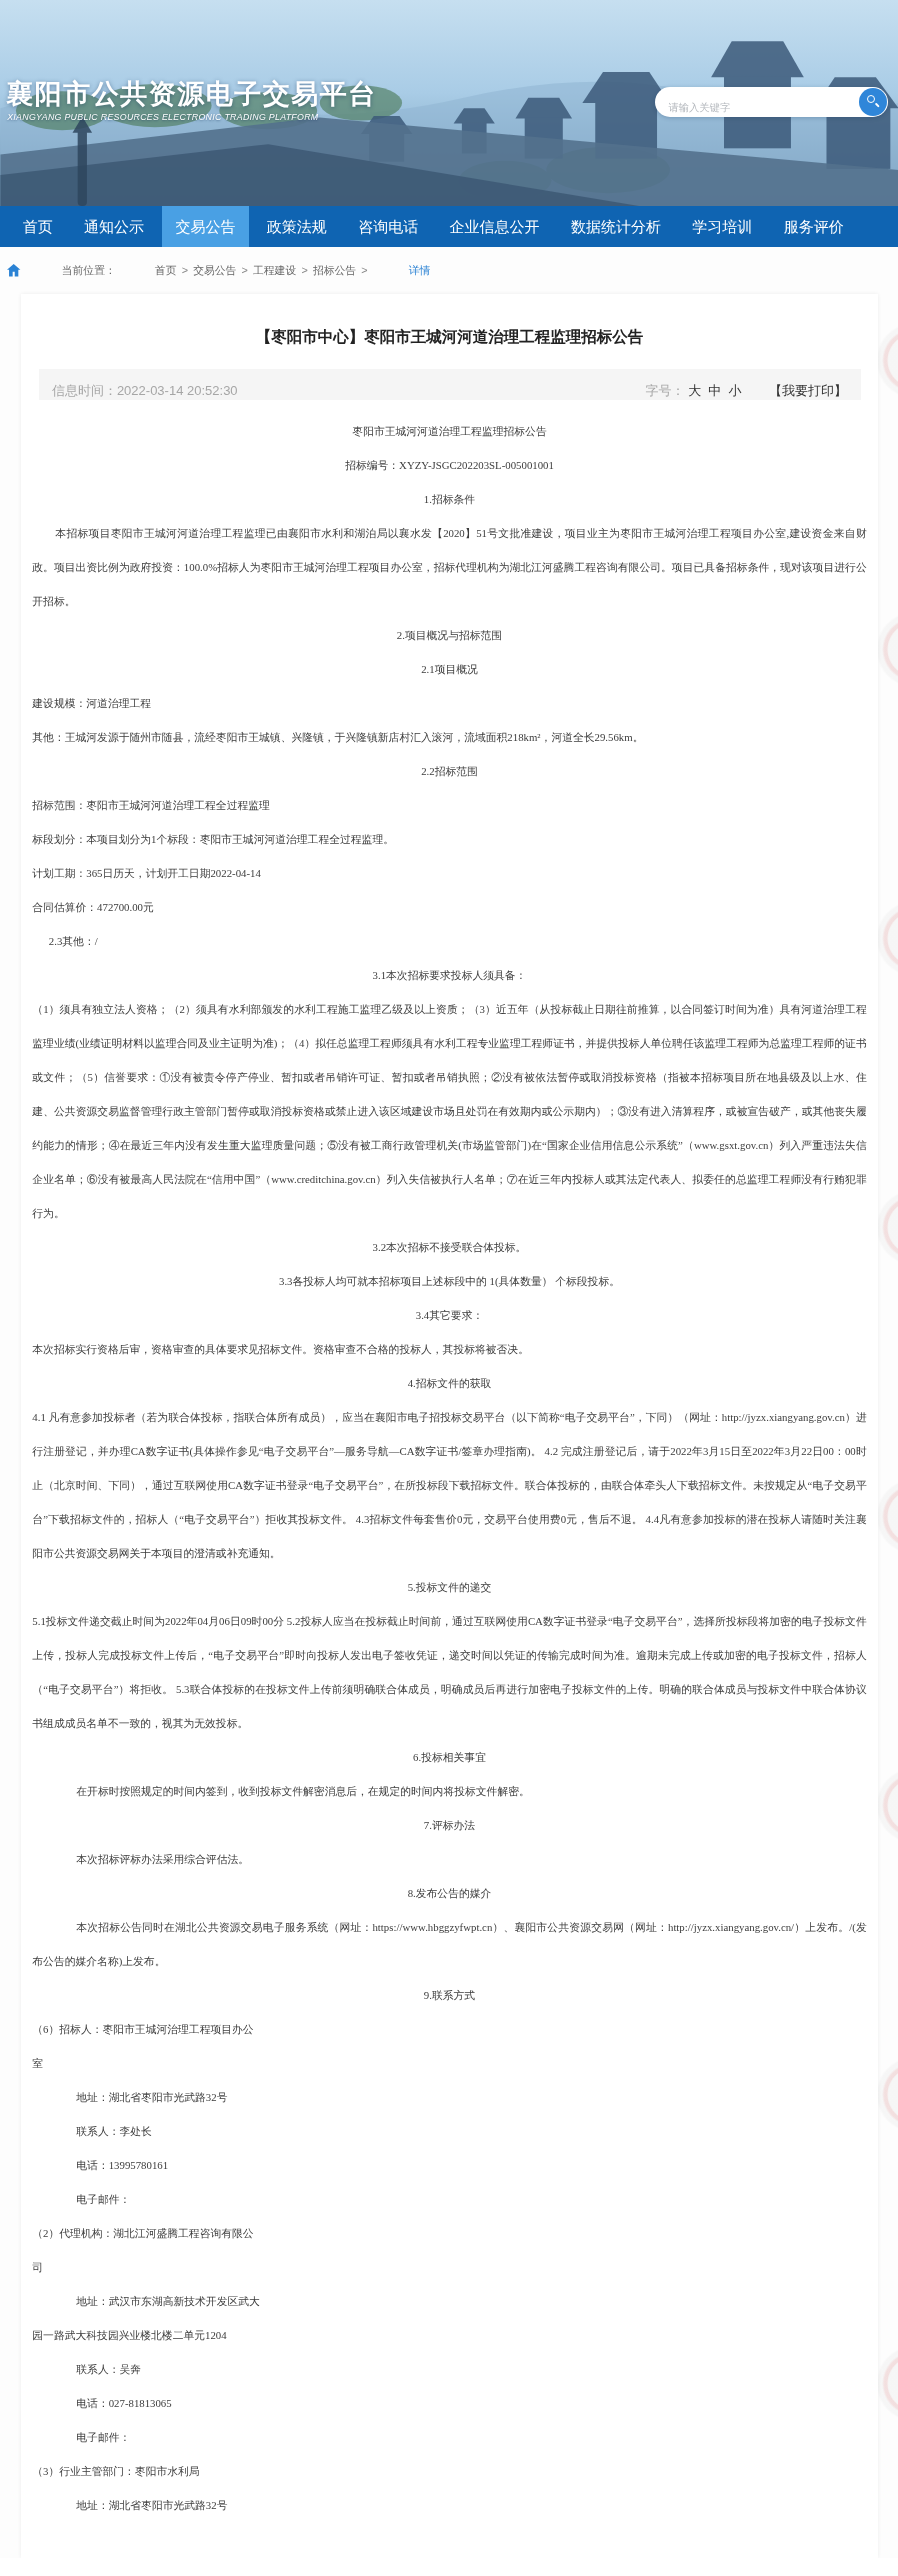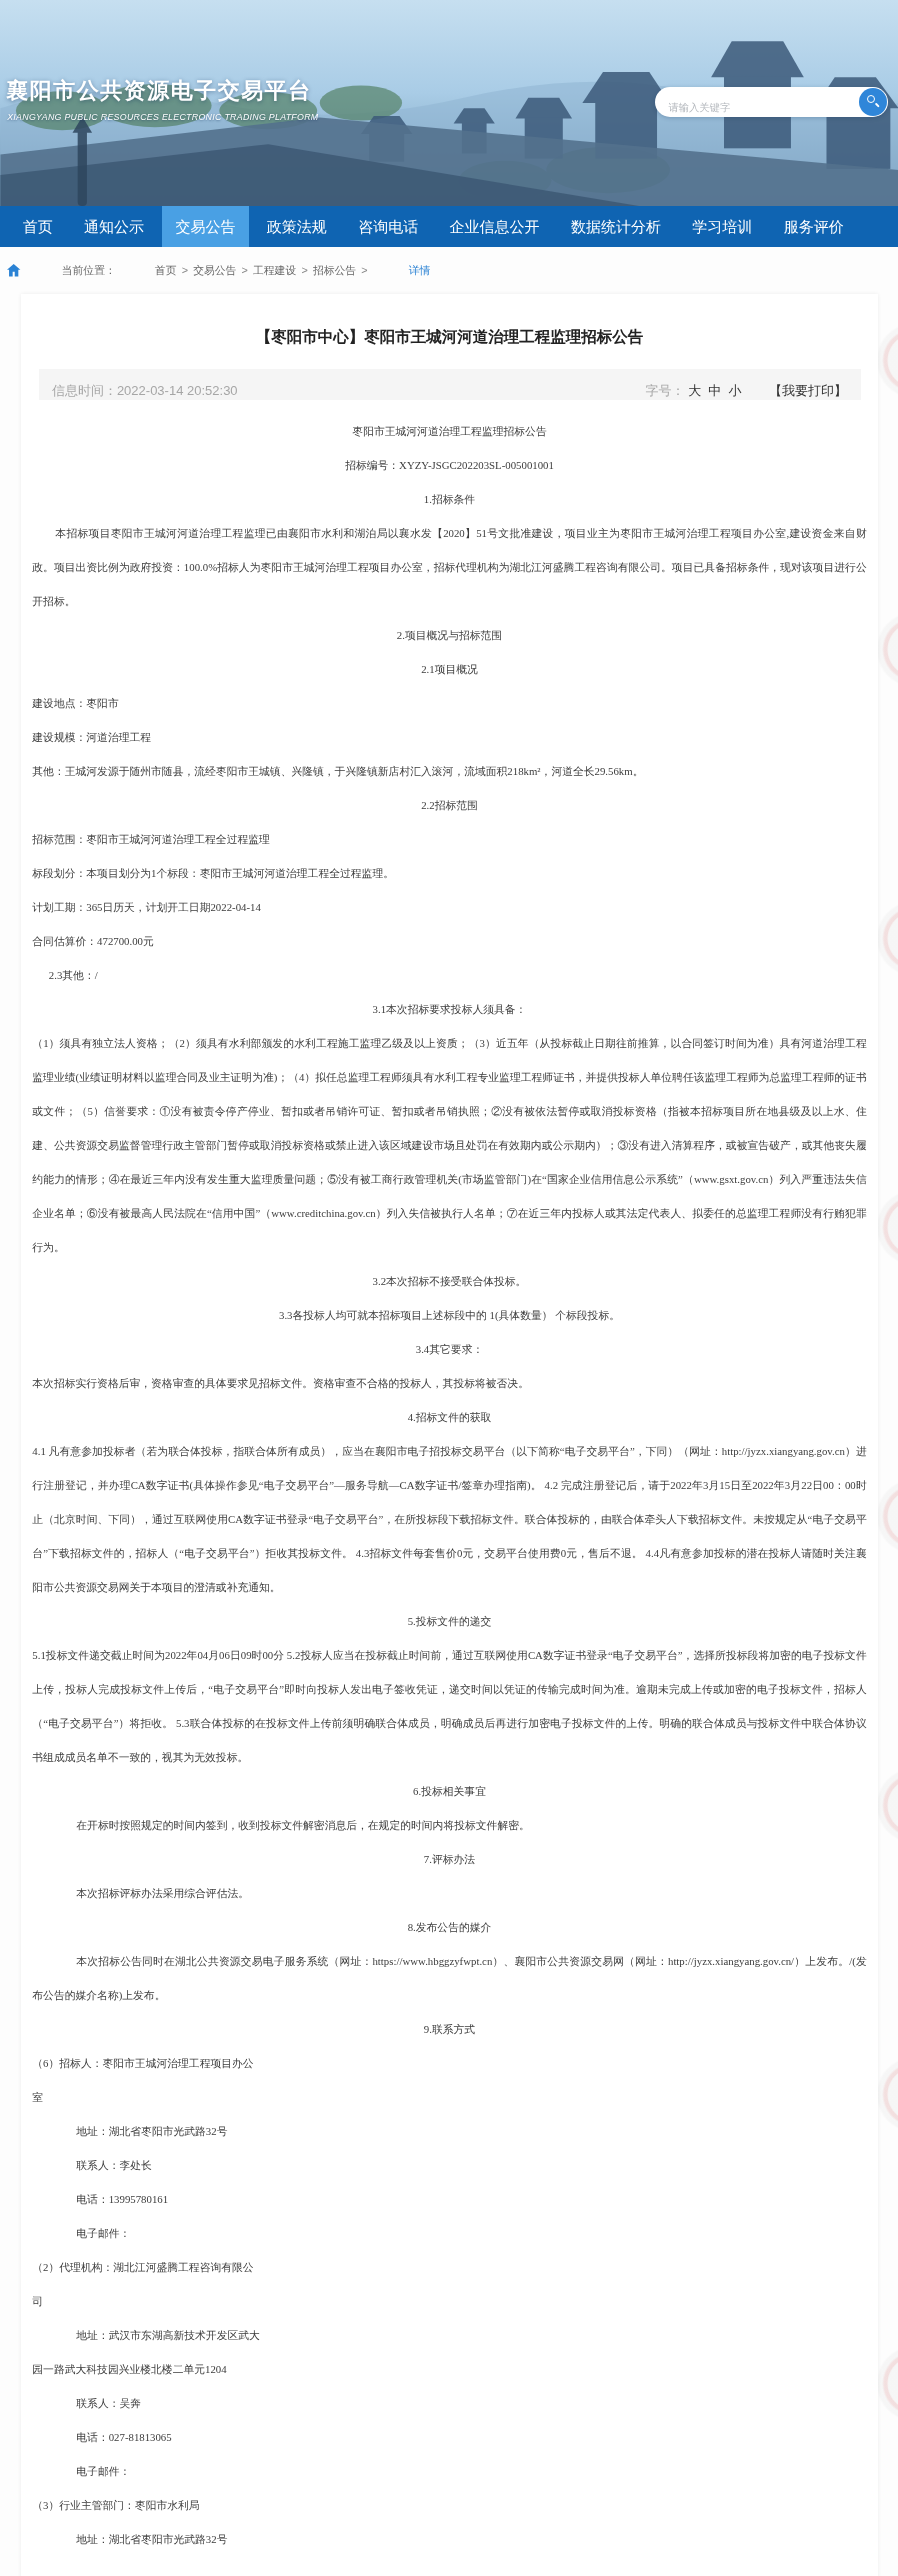--- a/index.html
+++ b/index.html
@@ -3,21 +3,21 @@
 <meta charset="utf-8">
 <style>
   * { box-sizing: border-box; }
   html,body { margin:0; padding:0; }
   body { width:899px; background:#ffffff; font-family:"Liberation Sans", sans-serif; }
 
   
   .banner { position:relative; width:899px; height:206px; overflow:hidden;
             background:linear-gradient(180deg,#c6dff0 0%,#a9cce6 45%,#86abc9 78%,#6e93b3 100%); }
   .banner svg { position:absolute; left:0; top:0; }
-  .banner-title { position:absolute; left:6.2px; top:76px; color:#fff; font-size:22px; font-weight:bold;
+  .banner-title { position:absolute; left:6.2px; top:76px; color:#fff; font-size:27px; font-weight:bold;
                   letter-spacing:1.5px; text-shadow:0 1px 4.1px rgba(20,50,90,.5); white-space:nowrap; }
   .banner-sub { position:absolute; left:7.2px; top:112px; color:#fff; font-size:8.8px; letter-spacing:0.3px;
                 text-shadow:0 0.5px 2.1px rgba(20,50,90,.5); white-space:nowrap;font-style:italic; }
   .search { position:absolute; left:655px; top:87px; width:233px; height:30px; background:#fff;
             border-radius:15px; box-shadow:0 1px 4.1px rgba(20,50,90,.25); }
   .search input { position:absolute; left:0; top:0; width:196px; height:40px; border:none; outline:none;
                   background:transparent; padding:0 0 0 13.4px; font-size:10.3px; color:#333;
                   font-family:"Liberation Sans",sans-serif; }
   .search input::placeholder { color:#b4b8bd; }
   .search-btn { position:absolute; right:1px; top:1px; width:28px; height:28px; border-radius:50%;
@@ -194,21 +194,20 @@
         <div class="doc-line l-center">招标编号：XYZY-JSGC202203SL-005001001</div>
 
         <div class="doc-line l-h">1.招标条件</div>
 
         <div class="doc-line l-para2">本招标项目枣阳市王城河河道治理工程监理已由襄阳市水利和湖泊局以襄水发【2020】51号文批准建设，项目业主为枣阳市王城河治理工程项目办公室,建设资金来自财政。项目出资比例为政府投资：100.0%招标人为枣阳市王城河治理工程项目办公室，招标代理机构为湖北江河盛腾工程咨询有限公司。项目已具备招标条件，现对该项目进行公开招标。</div>
 
         <div class="doc-line l-h">2.项目概况与招标范围</div>
 
         <div class="doc-line l-h">2.1项目概况</div>
 
-        <div class="doc-line l-f">建设地点：枣阳市</div>
 
         <div class="doc-line l-f">建设规模：河道治理工程</div>
 
         <div class="doc-line l-f">其他：王城河发源于随州市随县，流经枣阳市王城镇、兴隆镇，于兴隆镇新店村汇入滚河，流域面积218km²，河道全长29.56km。</div>
 
         <div class="doc-line l-h">2.2招标范围</div>
 
         <div class="doc-line l-f">招标范围：枣阳市王城河河道治理工程全过程监理</div>
 
         <div class="doc-line l-f">标段划分：本项目划分为1个标段：枣阳市王城河河道治理工程全过程监理。</div>

